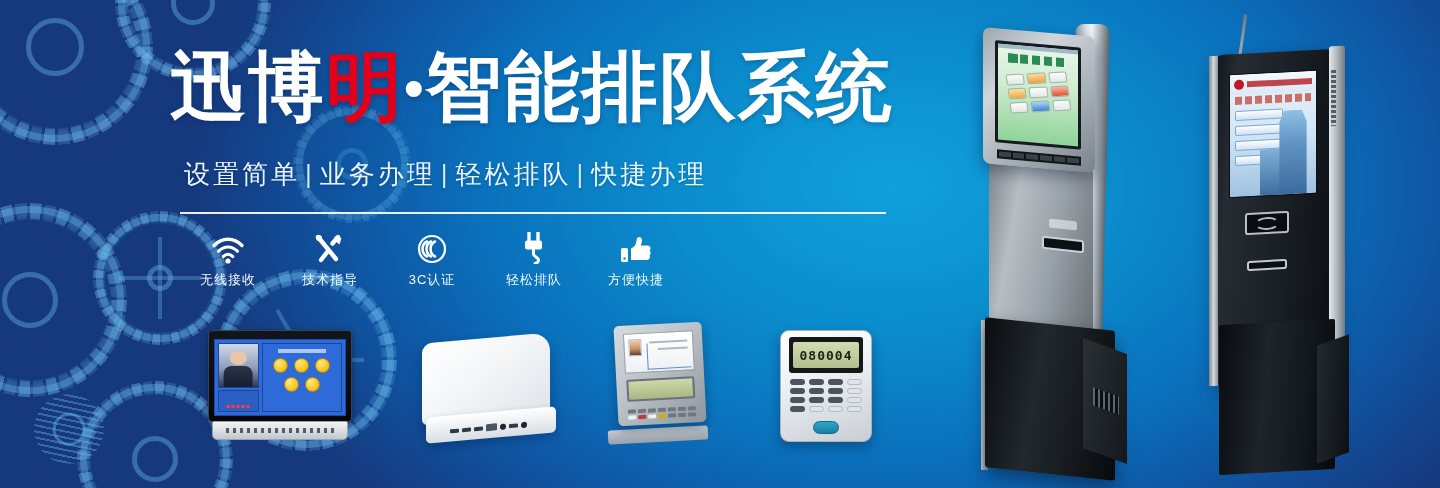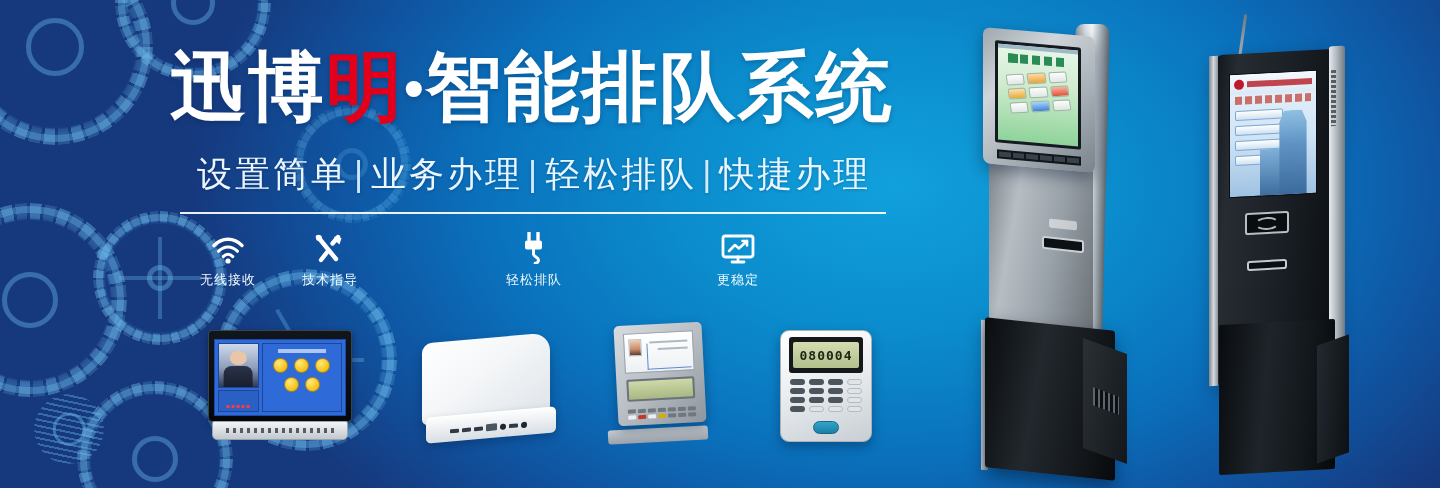--- a/index.html
+++ b/index.html
@@ -54,22 +54,22 @@
   
   .title {
     position:absolute; left:170px; top:44px;
     font-size:76px; line-height:86px; font-weight:bold; color:#fff;
     letter-spacing:2px; white-space:nowrap;
     text-shadow:0 2px 5px rgba(0,30,70,.30);
   }
   .title .hl { color:#e3001b; }
   .title .dot { font-size:56px; vertical-align:6px; }
   .subtitle {
-    position:absolute; left:197px; top:152px;
-    font-size:35px; line-height:44px; color:#eaf6ff;
+    position:absolute; left:184px; top:152px;
+    font-size:26px; line-height:44px; color:#eaf6ff;
     letter-spacing:3px; white-space:nowrap;
     text-shadow:0 1px 3px rgba(0,30,70,.28);
   }
   .subtitle .sep { color:#cfe8fa; padding:0 5px; font-weight:300; }
   .rule {
     position:absolute; left:180px; top:212px; width:706px; height:2px;
     background:rgba(255,255,255,.92);
   }
 
   
@@ -445,44 +445,54 @@
         <svg width="34" height="28" viewBox="0 0 34 28" fill="none">
           <path d="M3 9.5C7 5.4 11.8 3.3 17 3.3s10 2.1 14 6.2" stroke="#fff" stroke-width="3.4" stroke-linecap="round"></path>
           <path d="M7.6 15.2C10.4 12.4 13.6 11 17 11s6.6 1.4 9.4 4.2" stroke="#fff" stroke-width="3.2" stroke-linecap="round"></path>
           <path d="M12.2 20.6c1.5-1.6 3.1-2.4 4.8-2.4s3.3.8 4.8 2.4" stroke="#fff" stroke-width="3" stroke-linecap="round"></path>
           <circle cx="17" cy="25" r="2.6" fill="#fff"></circle>
         </svg>
       </div>
       <div class="lb">无线接收</div>
     </div>
 
+    <div class="feat" style="left:204px;">
+      <div class="ic">
+        <svg width="34" height="30" viewBox="0 0 34 30" fill="none">
+          <circle cx="17" cy="15" r="13" stroke="#fff" stroke-width="2.2"></circle>
+          <path d="M20 7.5a8.5 8.5 0 000 15" stroke="#fff" stroke-width="2.6" stroke-linecap="round"></path>
+          <path d="M16 7.5a8.5 8.5 0 000 15" stroke="#fff" stroke-width="2.6" stroke-linecap="round"></path>
+          <path d="M12 7.5a8.5 8.5 0 000 15" stroke="#fff" stroke-width="2.6" stroke-linecap="round"></path>
+        </svg>
+      </div>
+      <div class="lb">3C认证</div>
+    </div>
 
     <div class="feat" style="left:306px;">
       <div class="ic">
         <svg width="30" height="32" viewBox="0 0 30 32" fill="none">
           <path d="M10 1v7M19 1v7" stroke="#fff" stroke-width="3.4" stroke-linecap="round"></path>
           <rect x="6" y="8.5" width="17" height="9" rx="2" fill="#fff"></rect>
           <path d="M14.5 17.5v4.5c0 3 5 3.2 5 6.2 0 1.8-1.6 3-3.4 3" stroke="#fff" stroke-width="3" stroke-linecap="round" fill="none"></path>
         </svg>
       </div>
       <div class="lb">轻松排队</div>
     </div>
 
-
-    <div class="feat" style="left:510px;">
+    <div class="feat" style="left:408px;">
       <div class="ic">
-        <svg width="34" height="30" viewBox="0 0 34 30" fill="none">
-          <rect x="2" y="2" width="30" height="21" rx="2.4" stroke="#fff" stroke-width="2.8"></rect>
-          <path d="M8 17l6-6 4 3.4L26 7" stroke="#fff" stroke-width="2.6" stroke-linecap="round" stroke-linejoin="round"></path>
-          <path d="M21.5 7H26v4.5" stroke="#fff" stroke-width="2.6" stroke-linecap="round" stroke-linejoin="round"></path>
-          <path d="M17 23v4M11 28h12" stroke="#fff" stroke-width="2.8" stroke-linecap="round"></path>
+        <svg width="34" height="28" viewBox="0 0 34 28" fill="none">
+          <rect x="2" y="12" width="7" height="14" rx="1.6" fill="#fff"></rect>
+          <circle cx="5.5" cy="22.5" r="1.2" fill="#1888c8"></circle>
+          <path d="M12 26V12.5c3.2-1.2 5.4-4.2 5.6-8.3.1-2.2 1.2-3.2 2.7-3.2 1.6 0 2.7 1.3 2.7 3.3 0 2-.6 3.8-1.3 5.2h6.6c1.9 0 3.2 1.3 3.2 3 0 .9-.3 1.6-.9 2.2.7.5 1.1 1.3 1.1 2.2 0 1-.5 1.9-1.3 2.4.4.5.6 1.1.6 1.8 0 1.6-1.2 2.8-3 2.9H12z" fill="#fff"></path>
         </svg>
       </div>
-      <div class="lb">更稳定</div>
-    </div>
+      <div class="lb">方便快捷</div>
+    </div>
+
 
 
   </div>
 
   <div class="products">
 
     <div class="lcd">
       <div class="bezel">
         <div class="scr">
           <div class="pane-l">

